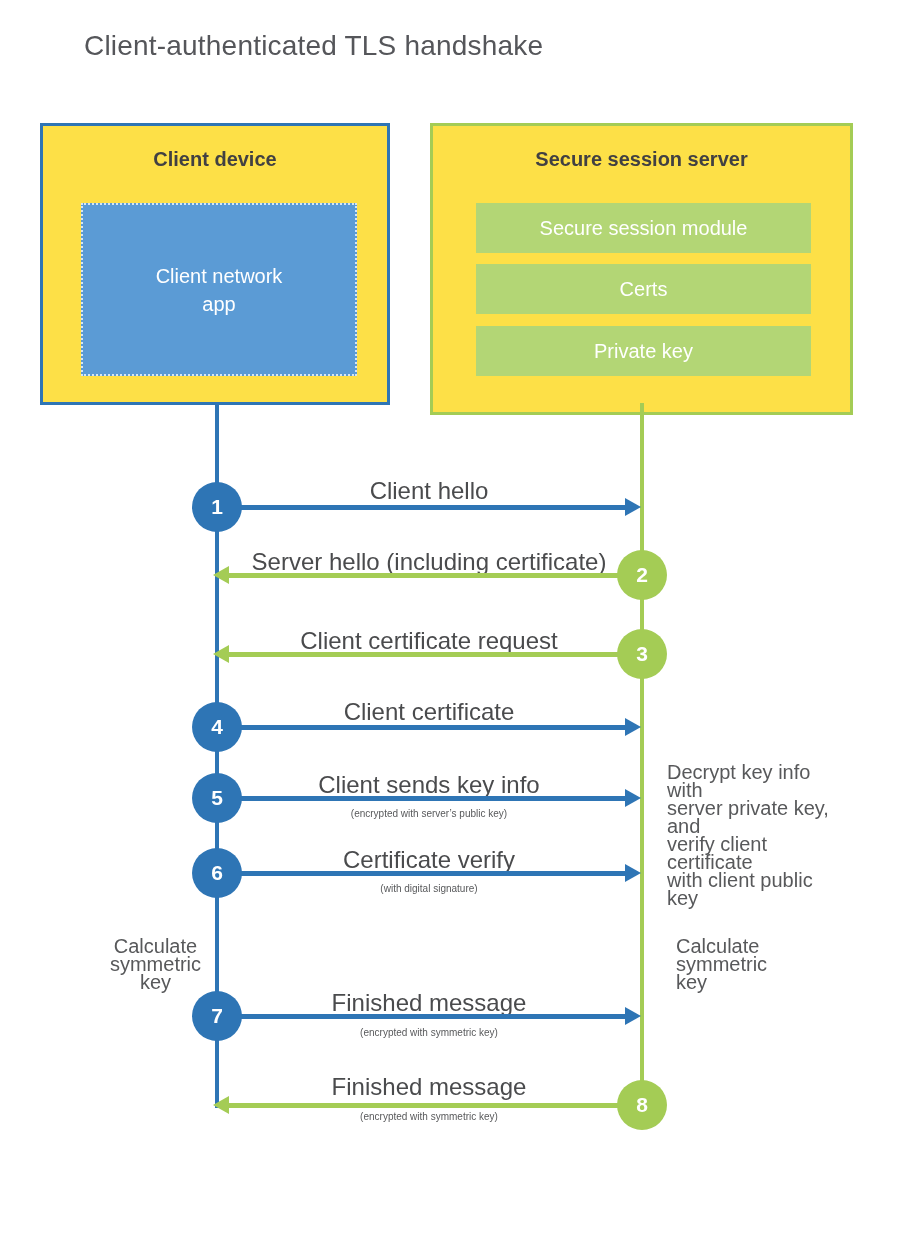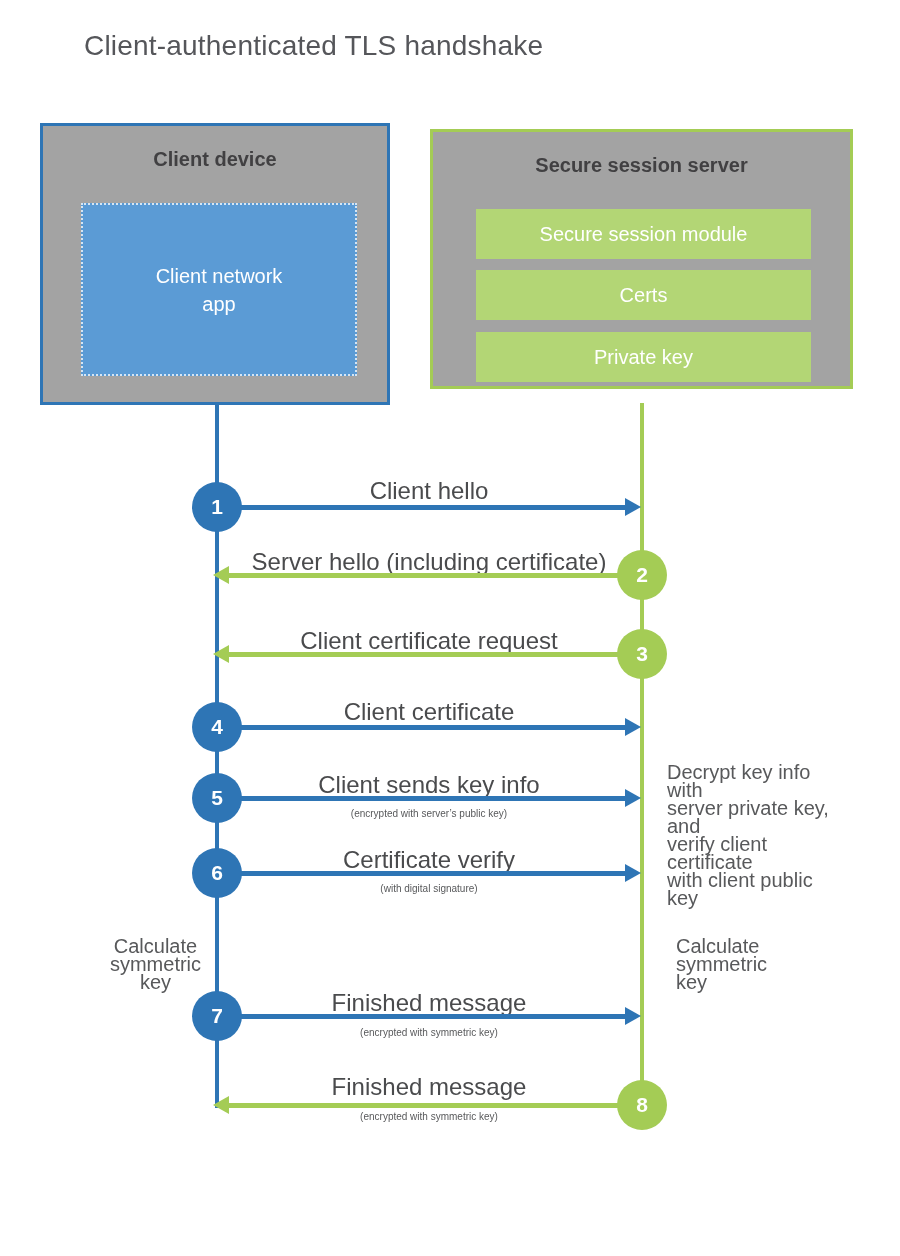--- a/index.html
+++ b/index.html
@@ -5,23 +5,23 @@
   html,body{margin:0;padding:0;background:#ffffff;}
   .canvas{
     position:relative;width:900px;height:1256px;background:#ffffff;overflow:hidden;
     font-family:"Liberation Sans","DejaVu Sans",sans-serif;
   }
   .title{
     position:absolute;left:36px;top:30px;font-size:28px;font-weight:300;
     color:#55565a;letter-spacing:0.2px;margin-left:48px;
   }
   
-  .actor-box{position:absolute;background:#a3a3a3;box-sizing:border-box;}
+  .actor-box{position:absolute;background:#fde047;box-sizing:border-box;}
   .client-box{left:40px;top:123px;width:350px;height:282px;border:3px solid #2e75b5;}
-  .server-box{left:430px;top:129px;width:423px;height:260px;border:3px solid #a4cc55;}
+  .server-box{left:430px;top:123px;width:423px;height:292px;border:3px solid #a4cc55;}
   .actor-title{
     position:absolute;left:0;top:22px;width:100%;text-align:center;
     font-size:20px;font-weight:700;color:#414042;
   }
   .app-box{
     position:absolute;left:38px;top:77px;width:276px;height:173px;
     background:#5b9bd5;border:2px dotted rgba(255,255,255,0.75);box-sizing:border-box;
     display:flex;align-items:center;justify-content:center;text-align:center;
     color:#ffffff;font-size:20px;line-height:28px;white-space:pre-line;
   }

